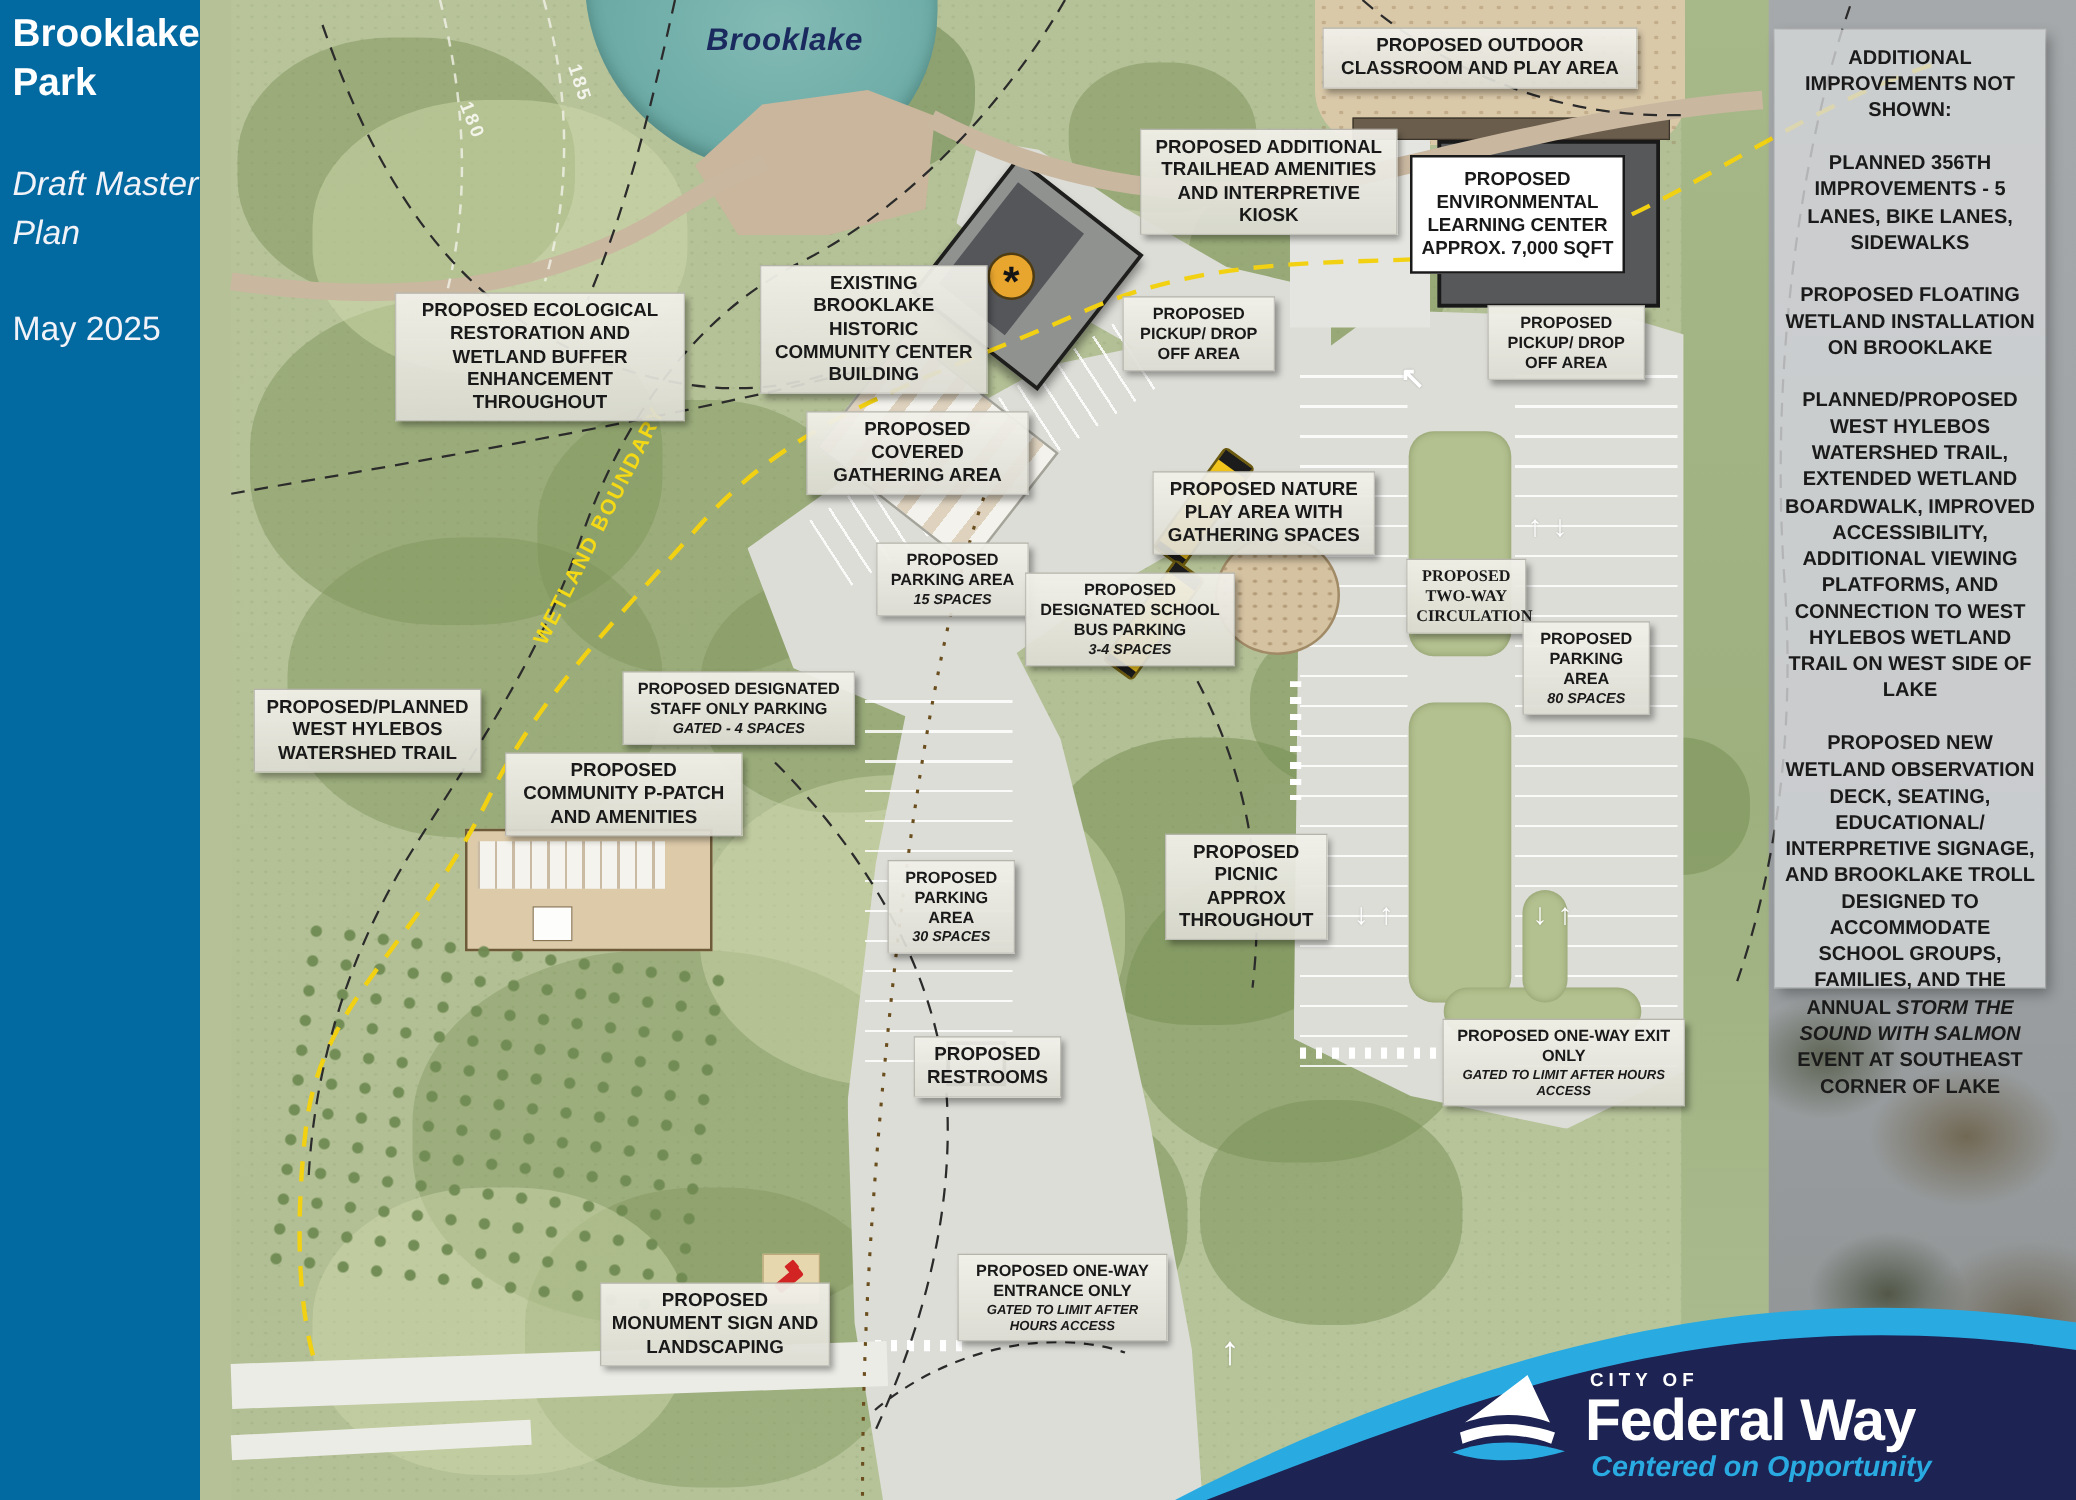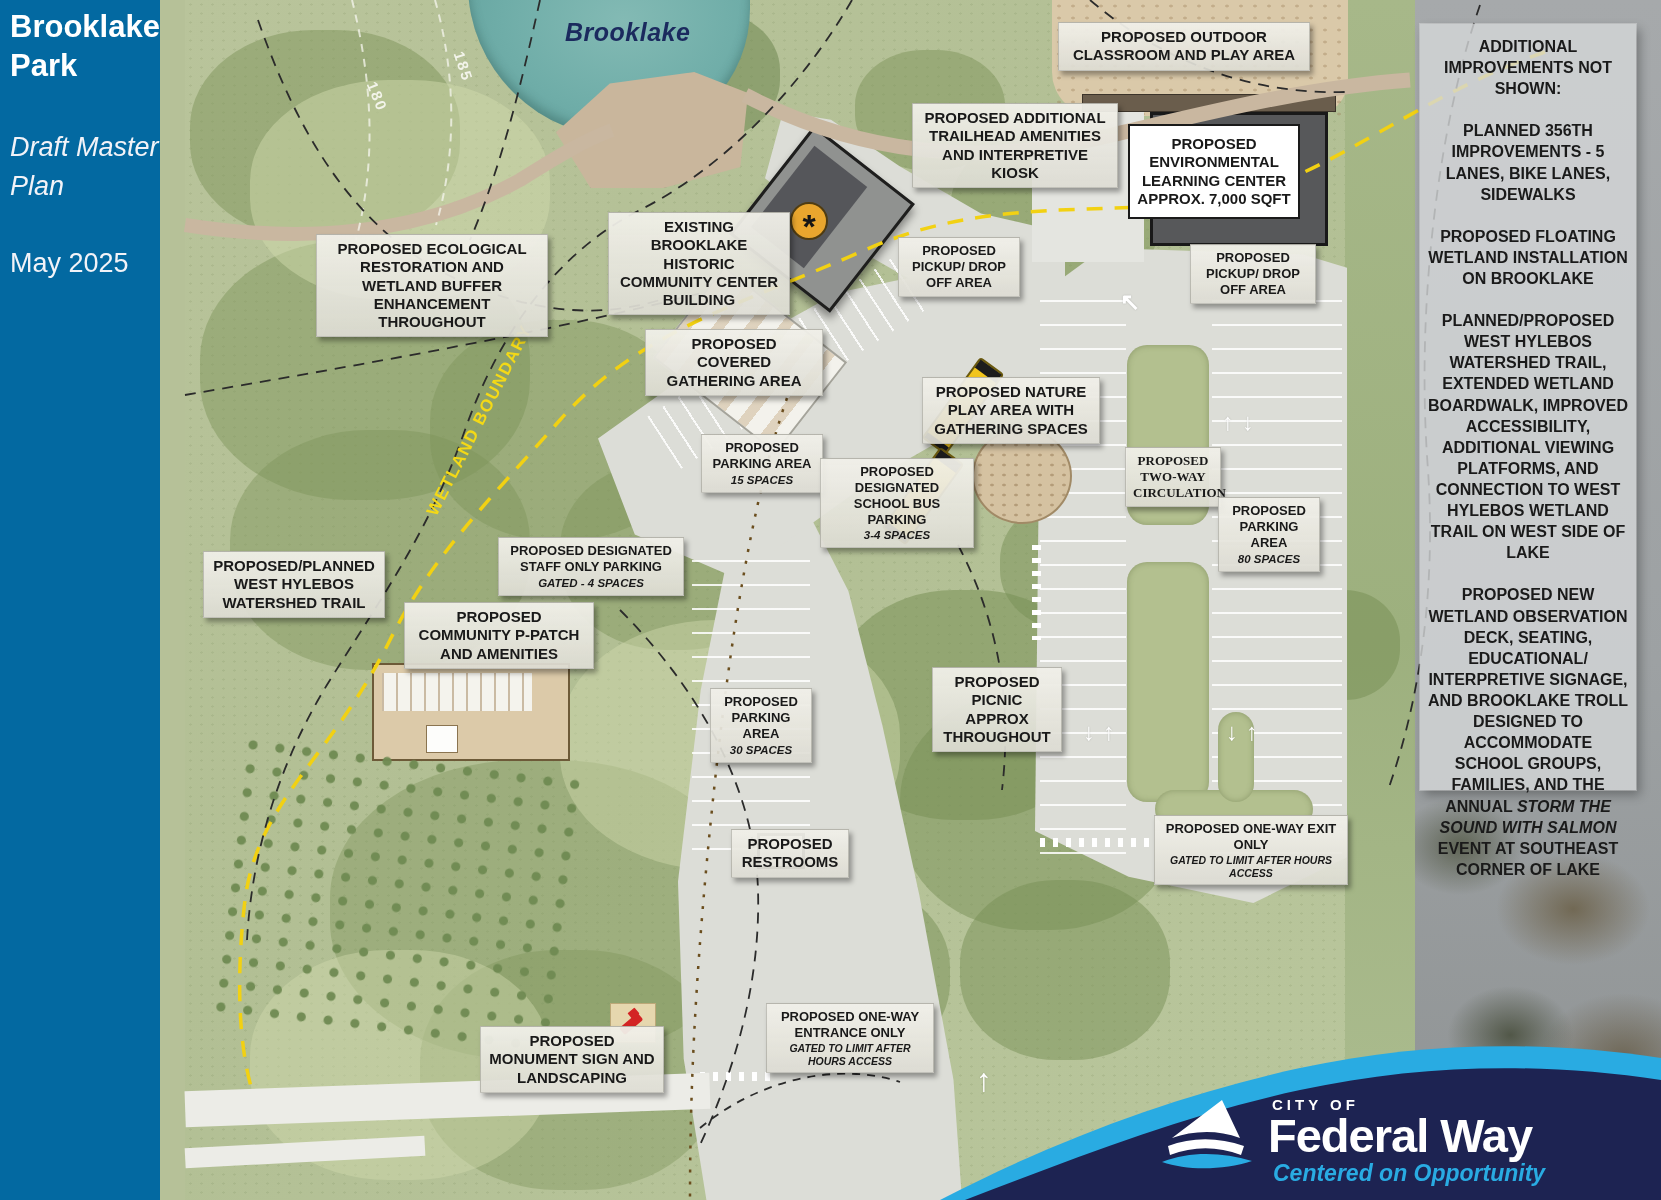--- a/index.html
+++ b/index.html
@@ -239,21 +239,21 @@
   <div class="map-label" style="left:1058px;top:22px;width:252px;"><span>PROPOSED OUTDOOR CLASSROOM AND PLAY AREA</span></div>
   <div class="map-label" style="left:912px;top:103px;width:206px;"><span>PROPOSED ADDITIONAL TRAILHEAD AMENITIES AND INTERPRETIVE KIOSK</span></div>
   <div class="map-label white-box" style="left:1128px;top:124px;width:172px;"><span>PROPOSED ENVIRONMENTAL LEARNING CENTER APPROX. 7,000 SQFT</span></div>
   <div class="map-label" style="left:608px;top:194px;width:182px;margin-top:18px;"><span>EXISTING BROOKLAKE HISTORIC COMMUNITY CENTER BUILDING</span></div>
   <div class="map-label sm" style="left:898px;top:237px;width:122px;"><span>PROPOSED PICKUP/ DROP OFF AREA</span></div>
   <div class="map-label sm" style="left:1190px;top:244px;width:126px;"><span>PROPOSED PICKUP/ DROP OFF AREA</span></div>
   <div class="map-label" style="left:316px;top:234px;width:232px;"><span>PROPOSED ECOLOGICAL RESTORATION AND WETLAND BUFFER ENHANCEMENT THROUGHOUT</span></div>
   <div class="map-label" style="left:645px;top:329px;width:178px;"><span>PROPOSED COVERED GATHERING AREA</span></div>
   <div class="map-label" style="left:922px;top:377px;width:178px;"><span>PROPOSED NATURE PLAY AREA WITH GATHERING SPACES</span></div>
   <div class="map-label sm" style="left:701px;top:434px;width:122px;"><span>PROPOSED PARKING AREA</span><span class="note">15 SPACES</span></div>
-  <div class="map-label sm" style="left:820px;top:458px;width:154px;"><span>PROPOSED DESIGNATED SCHOOL BUS PARKING</span><span class="note">3-4 SPACES</span></div>
+  <div class="map-label sm" style="left:820px;top:458px;width:168px;"><span>PROPOSED DESIGNATED SCHOOL BUS PARKING</span><span class="note">3-4 SPACES</span></div>
   <div class="map-label sm" style="left:1125px;top:447px;width:96px;font-family:Liberation Serif, serif;"><span>PROPOSED TWO-WAY CIRCULATION</span></div>
   <div class="map-label sm" style="left:1218px;top:497px;width:102px;"><span>PROPOSED PARKING AREA</span><span class="note">80 SPACES</span></div>
   <div class="map-label" style="left:203px;top:551px;width:182px;"><span>PROPOSED/PLANNED WEST HYLEBOS WATERSHED TRAIL</span></div>
   <div class="map-label sm" style="left:498px;top:537px;width:186px;"><span>PROPOSED DESIGNATED STAFF ONLY PARKING</span><span class="note">GATED - 4 SPACES</span></div>
   <div class="map-label" style="left:404px;top:602px;width:190px;"><span>PROPOSED COMMUNITY P-PATCH AND AMENITIES</span></div>
   <div class="map-label sm" style="left:710px;top:688px;width:102px;"><span>PROPOSED PARKING AREA</span><span class="note">30 SPACES</span></div>
   <div class="map-label" style="left:932px;top:667px;width:130px;"><span>PROPOSED PICNIC APPROX THROUGHOUT</span></div>
   <div class="map-label" style="left:731px;top:829px;width:118px;"><span>PROPOSED RESTROOMS</span></div>
   <div class="map-label sm" style="left:1154px;top:815px;width:194px;"><span>PROPOSED ONE-WAY EXIT ONLY</span><span class="note" style="font-size:10.5px;">GATED TO LIMIT AFTER HOURS ACCESS</span></div>
   <div class="map-label sm" style="left:766px;top:1003px;width:168px;"><span>PROPOSED ONE-WAY ENTRANCE ONLY</span><span class="note" style="font-size:10.5px;">GATED TO LIMIT AFTER HOURS ACCESS</span></div>

